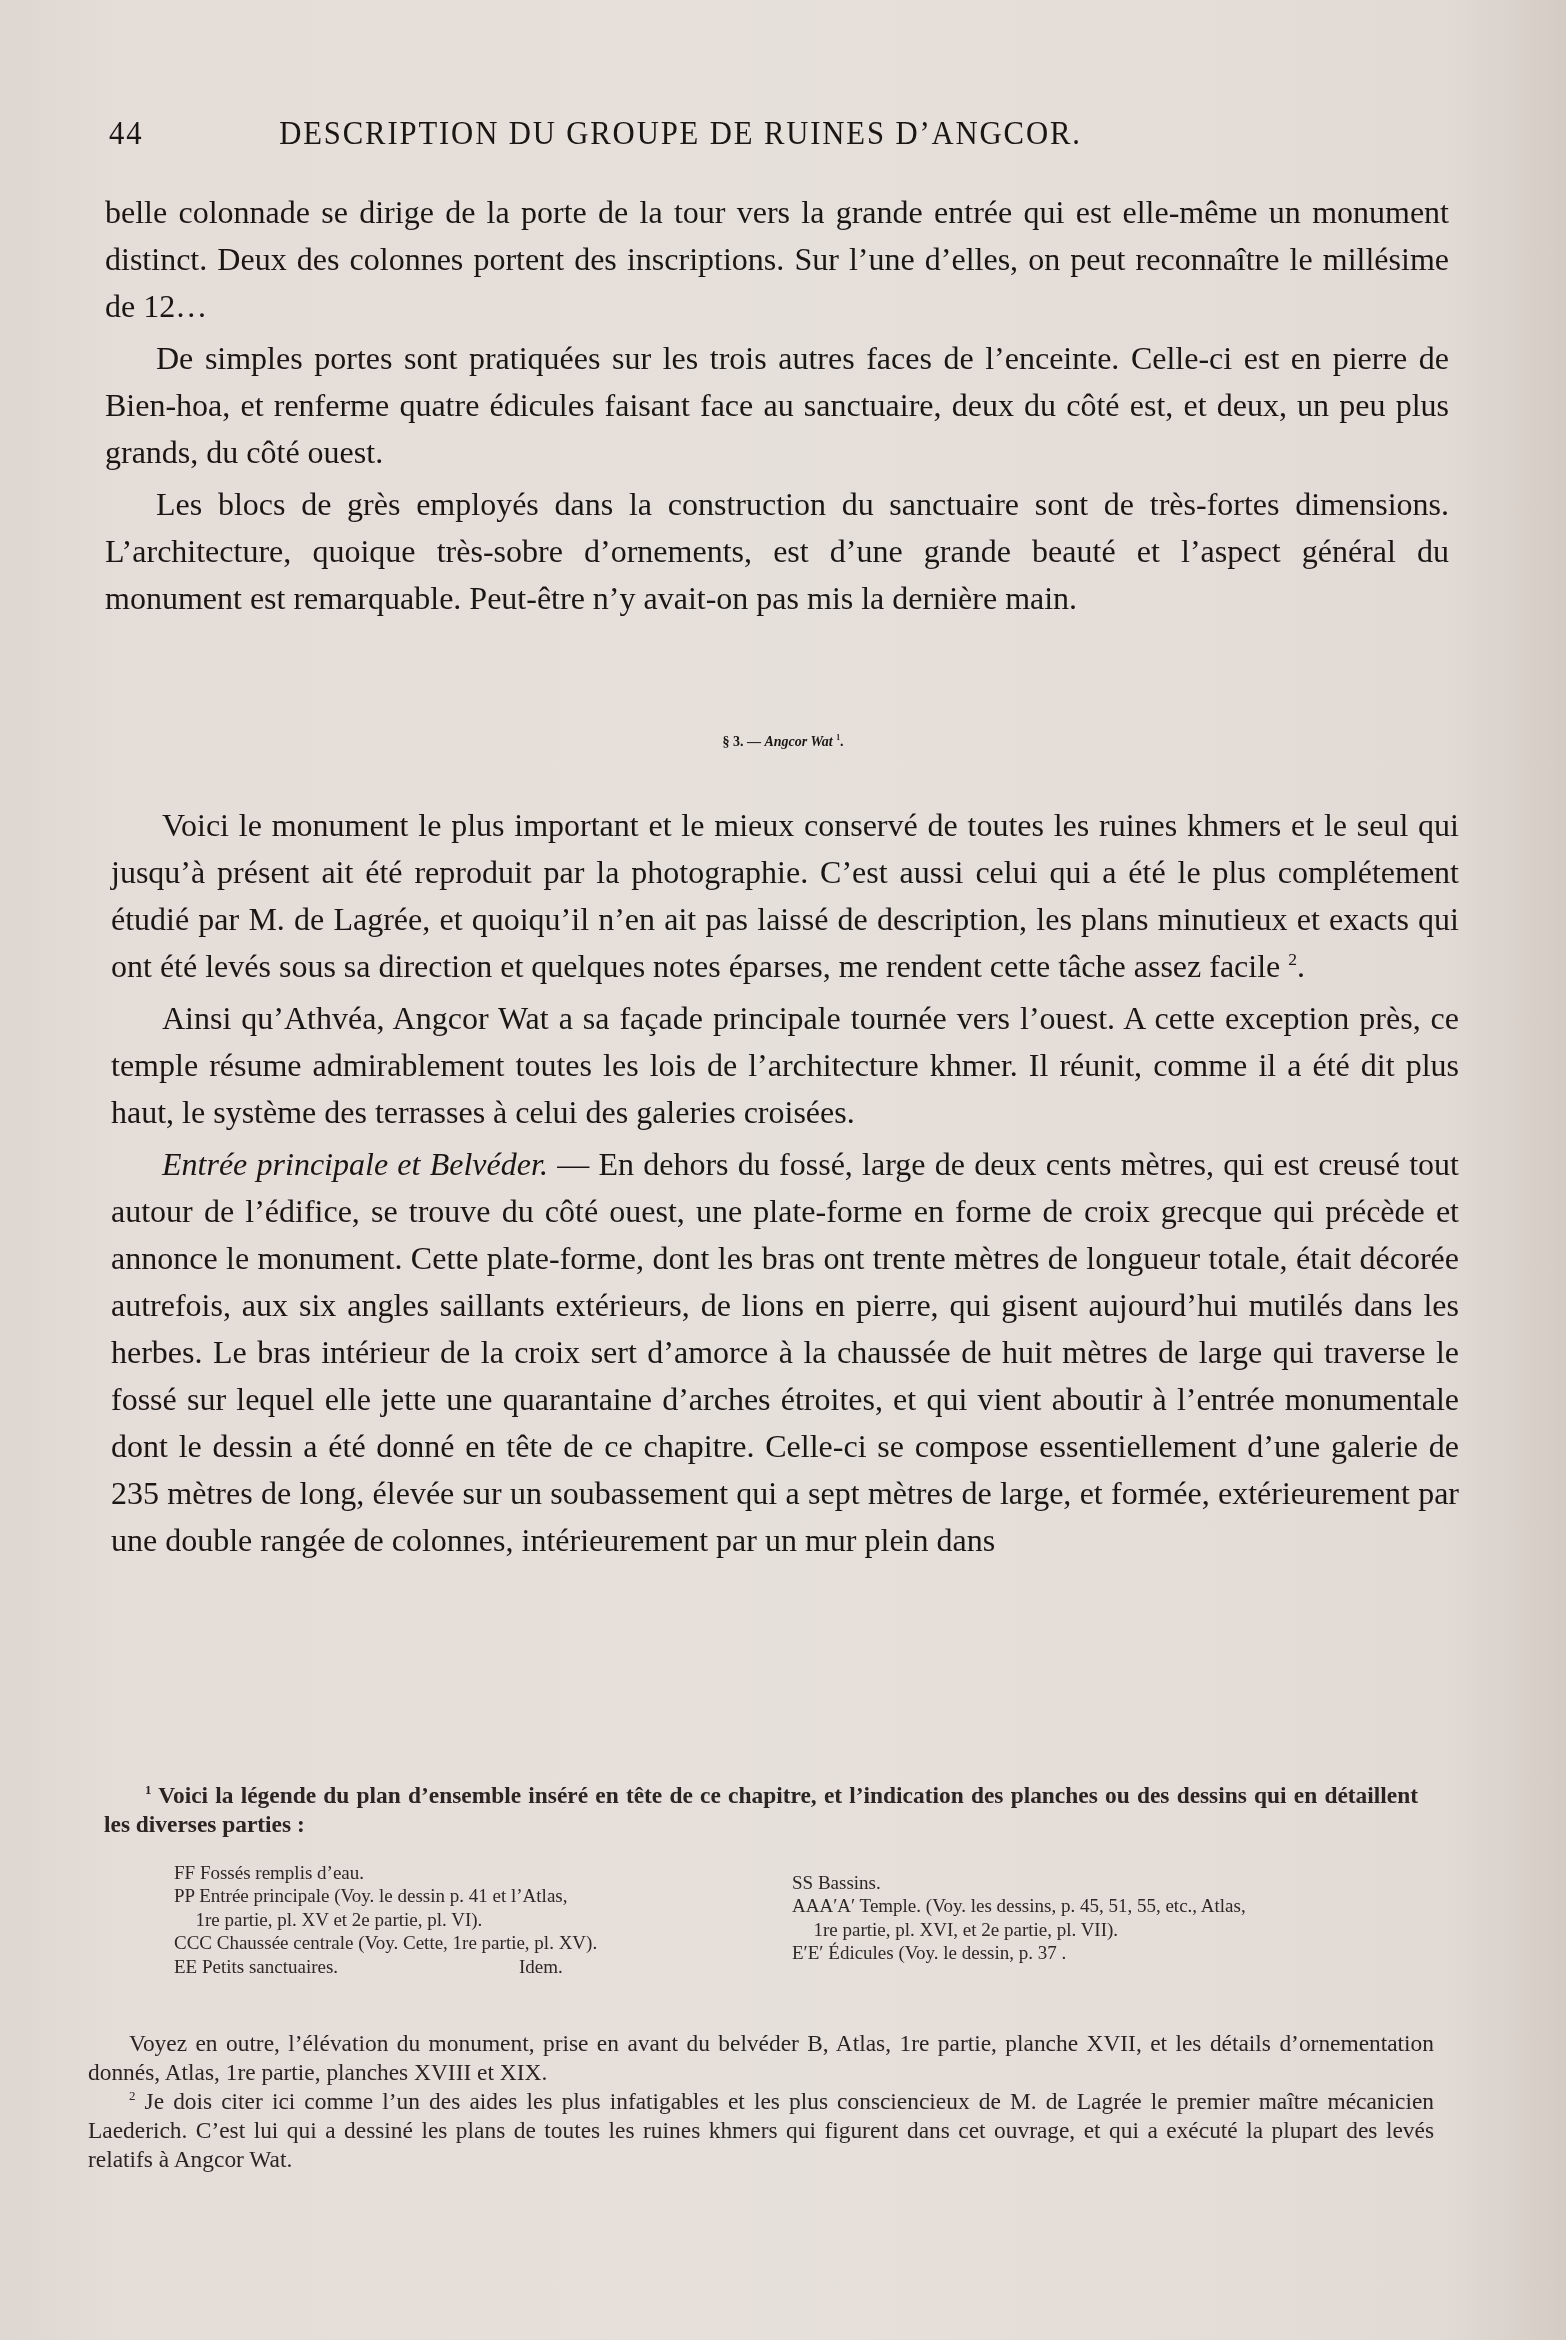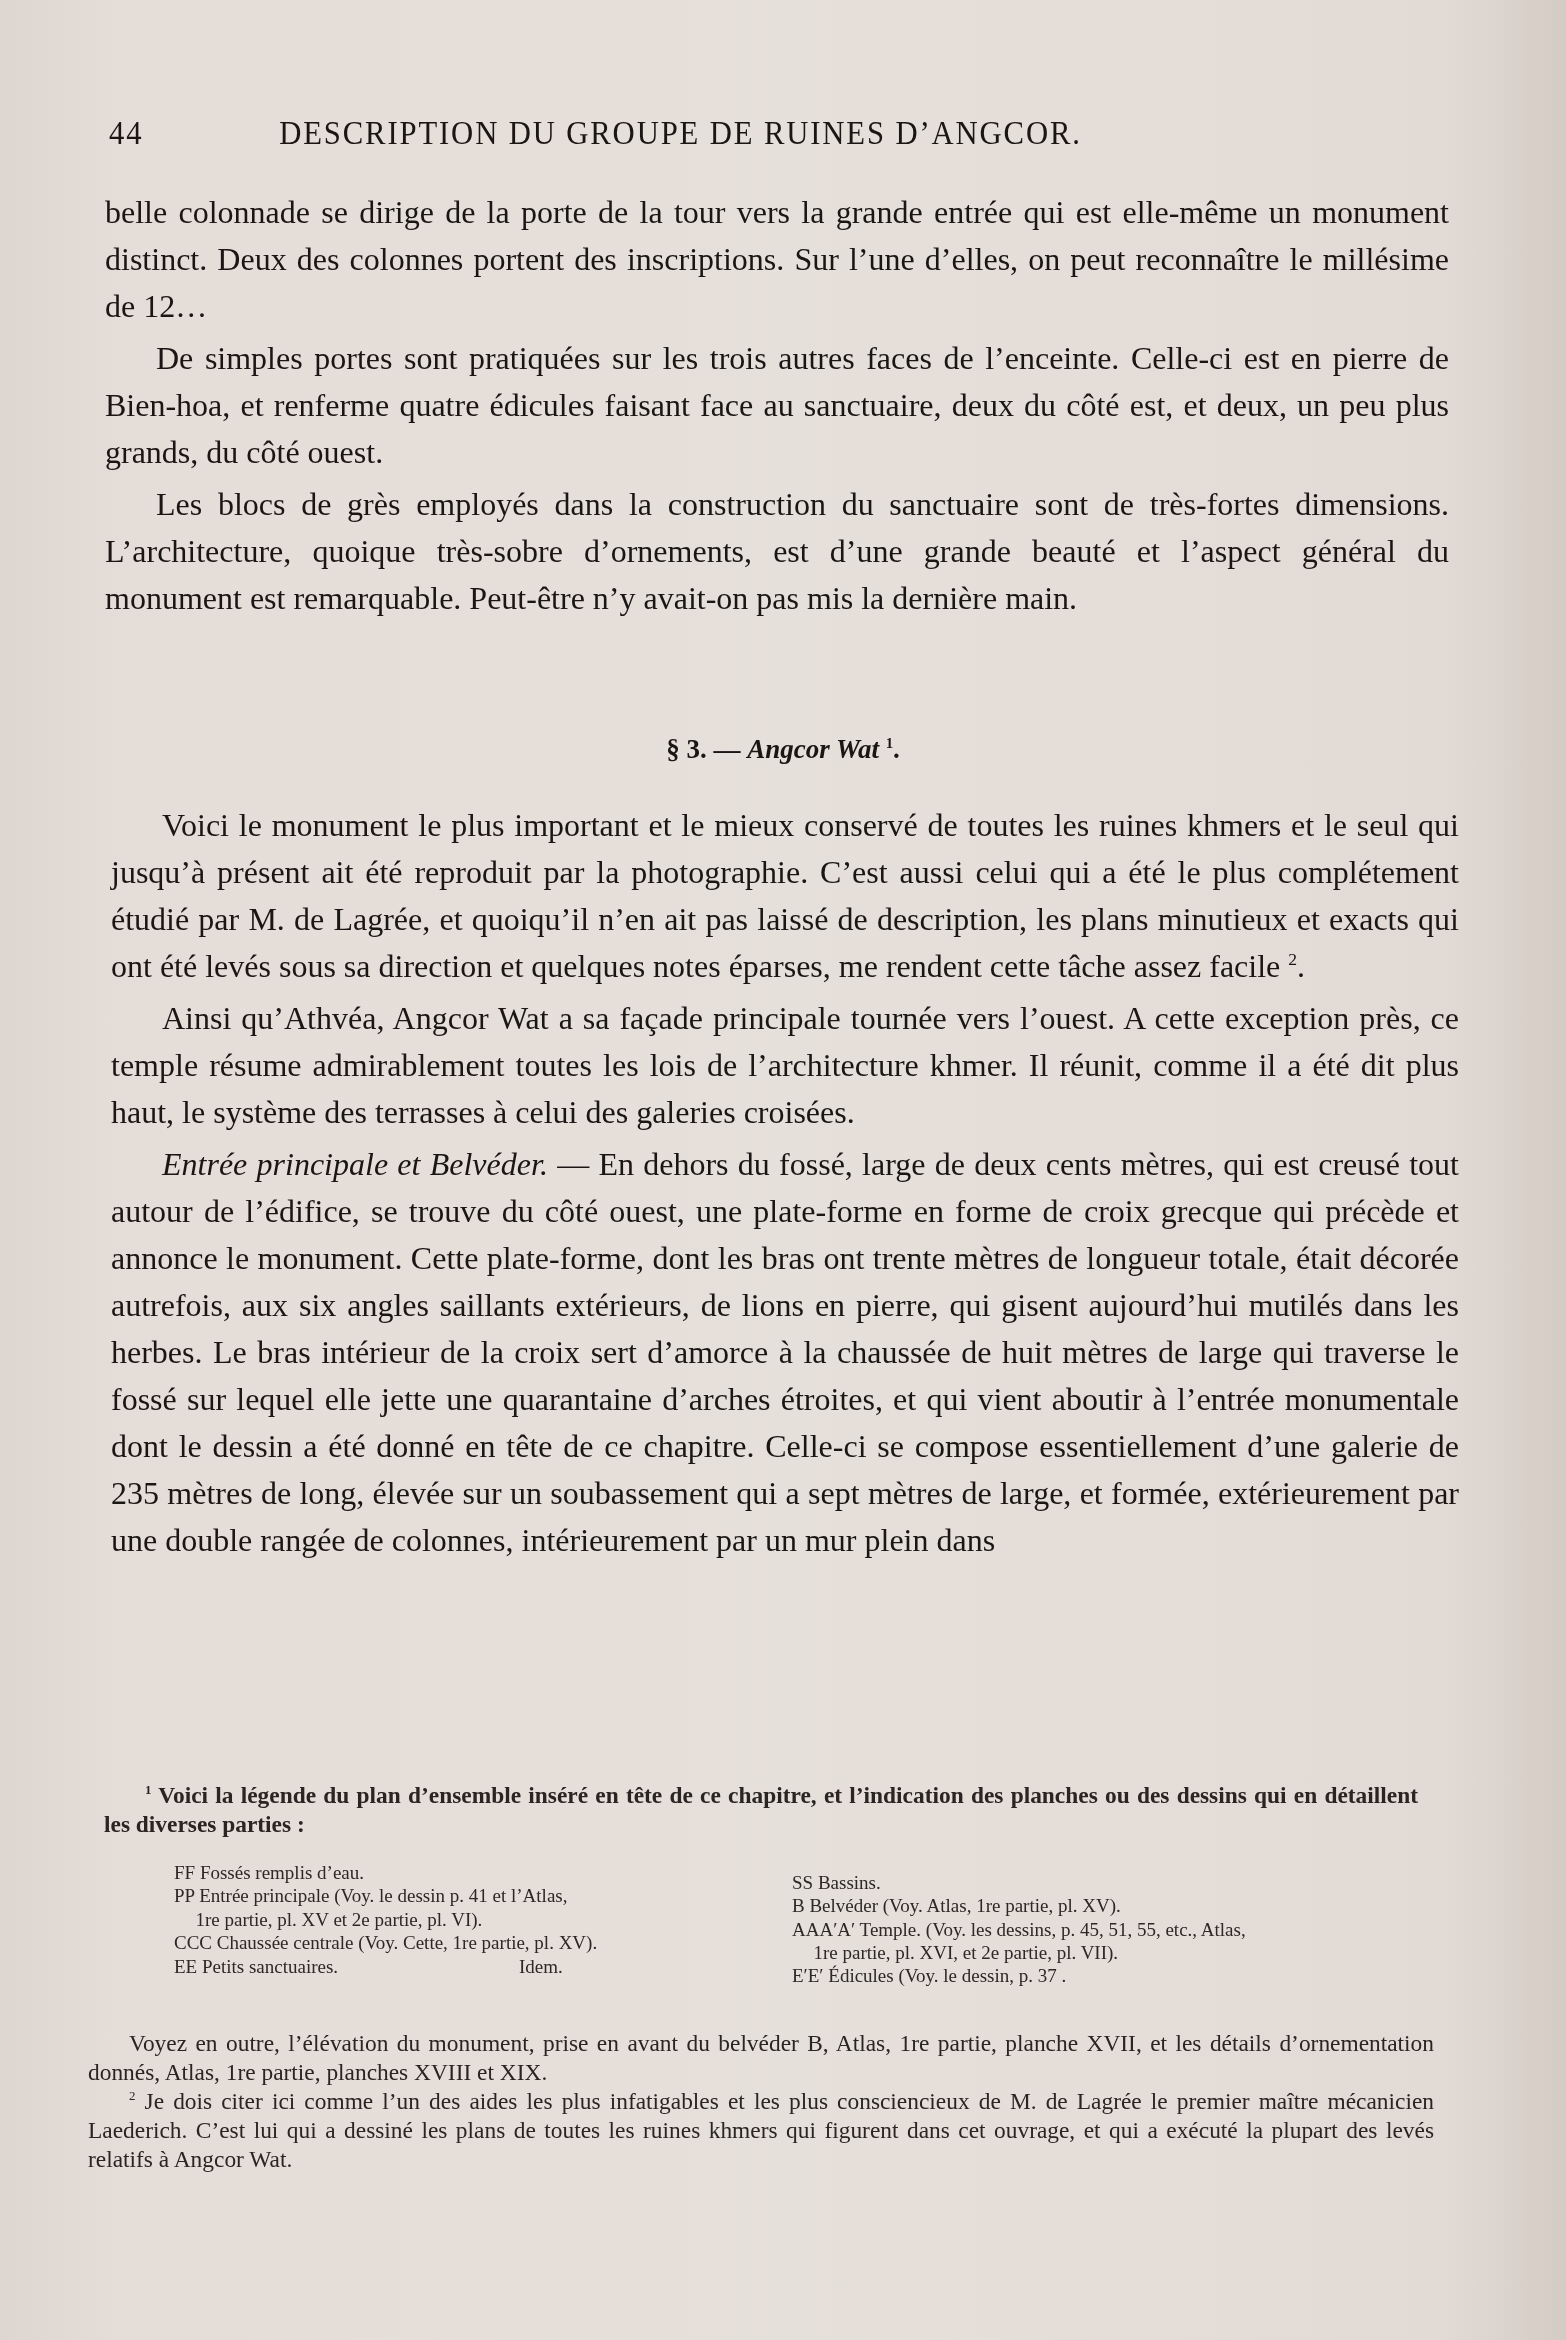--- a/index.html
+++ b/index.html
@@ -19,21 +19,21 @@
     .running-head .pno { display: inline-block; width: 183px; }
     .body-text {
       position: absolute; left: 105px; width: 1344px;
       font-size: 32px; line-height: 47px; text-align: justify;
     }
     .body-text p { margin: 0 0 4.9px 0; }
     .body-text p.indent { text-indent: 51px; }
     .block1 { top: 171px; margin-top: 8px; }
     .heading {
       position: absolute; top: 724px; left: 0; width: 1566px; text-align: center;
-      font-size: 27px; font-weight: bold;
+      font-size: 14px; font-weight: bold;
     }
     .heading i { font-weight: bold; }
     .block2 { top: 792px; left: 99px; width: 1348px; line-height: 47px; margin-left: 12px; }
     sup { font-size: 0.55em; vertical-align: super; line-height: 0; }
     .footnotes {
       position: absolute; left: 88px; width: 1346px; color: #2a2522;
       font-size: 23.4px; line-height: 29px; text-align: justify;
     }
     .fn1 { top: 1755px; }
     .fn1 p { margin: 16px; text-indent: 41px; font-weight: bold; }
@@ -83,21 +83,20 @@
   <div class="legend">
     <div class="col left">
       <div class="item">FF Fossés remplis d’eau.</div>
       <div class="item">PP Entrée principale (Voy. le dessin p. 41 et l’Atlas,</div>
       <div class="item cont">1re partie, pl. XV et 2e partie, pl. VI).</div>
       <div class="item">CCC Chaussée centrale (Voy. Cette, 1re partie, pl. XV).</div>
       <div class="item"><span>EE Petits sanctuaires.</span><span class="idem">Idem.</span></div>
     </div>
     <div class="col right">
       <div class="item">SS Bassins.</div>
-      <div class="item">B Belvéder (Voy. Atlas, 1re partie, pl. XV).</div>
       <div class="item">AAA′A′ Temple. (Voy. les dessins, p. 45, 51, 55, etc., Atlas,</div>
       <div class="item cont">1re partie, pl. XVI, et 2e partie, pl. VII).</div>
       <div class="item">E′E′ Édicules (Voy. le dessin, p. 37 .</div>
     </div>
   </div>
 
   <div class="footnotes fn-more">
     <p class="indent">Voyez en outre, l’élévation du monument, prise en avant du belvéder B, Atlas, 1re partie, planche XVII, et les détails d’ornementation donnés, Atlas, 1re partie, planches XVIII et XIX.</p>
     <p class="indent"><sup>2</sup><span> Je dois citer ici comme l’un des aides les plus infatigables et les plus consciencieux de M. de Lagrée le premier maître mécanicien Laederich. C’est lui qui a dessiné les plans de toutes les ruines khmers qui figurent dans cet ouvrage, et qui a exécuté la plupart des levés relatifs à Angcor Wat.</span></p>
   </div>

